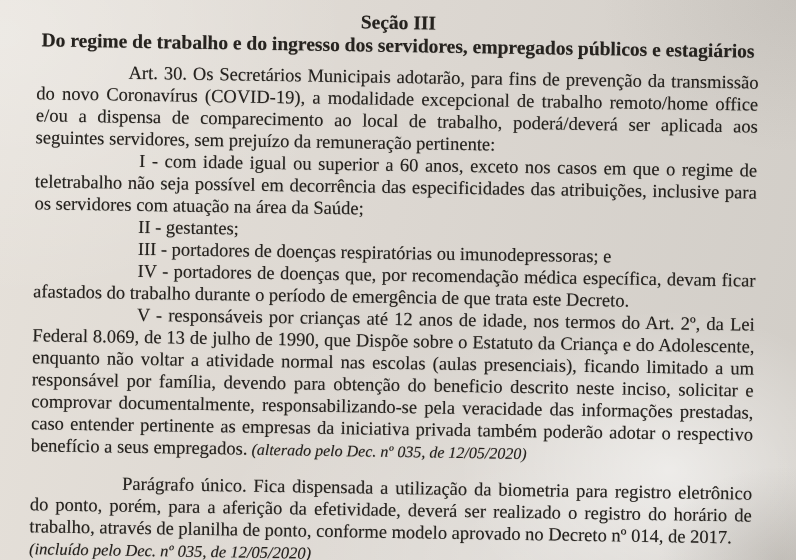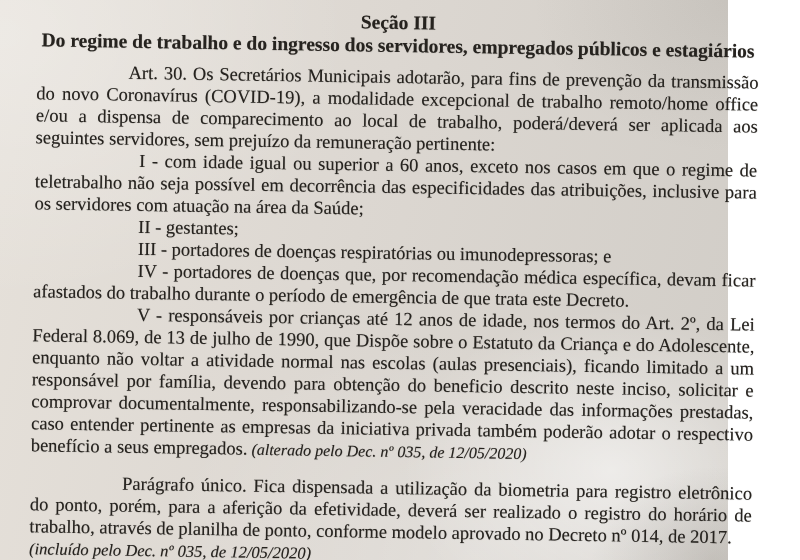--- a/index.html
+++ b/index.html
@@ -4,21 +4,21 @@
 <style>
   html, body {
     margin: 0;
     padding: 0;
     width: 800px;
     height: 560px;
     overflow: hidden;
   }
   .photo {
     position: relative;
-    width: 728px;
+    width: 796px;
     height: 560px;
     background:
       radial-gradient(170px 130px at 98% 100%, rgba(105,99,91,0.20), rgba(105,99,91,0) 72%),
       radial-gradient(300px 230px at 84% 84%, rgba(255,255,255,0.55), rgba(255,255,255,0) 70%),
       radial-gradient(420px 300px at 65% 100%, rgba(255,255,255,0.25), rgba(255,255,255,0) 75%),
       radial-gradient(280px 220px at 100% 0%, rgba(92,88,82,0.10), rgba(92,88,82,0) 70%),
       radial-gradient(500px 380px at 0% 6%, rgba(255,255,255,0.30), rgba(255,255,255,0) 70%),
       linear-gradient(102deg, #e6e1da 0%, #dcd7d1 48%, #d1cdc7 100%);
     font-family: "Liberation Serif", "DejaVu Serif", serif;
     color: #26231f;

